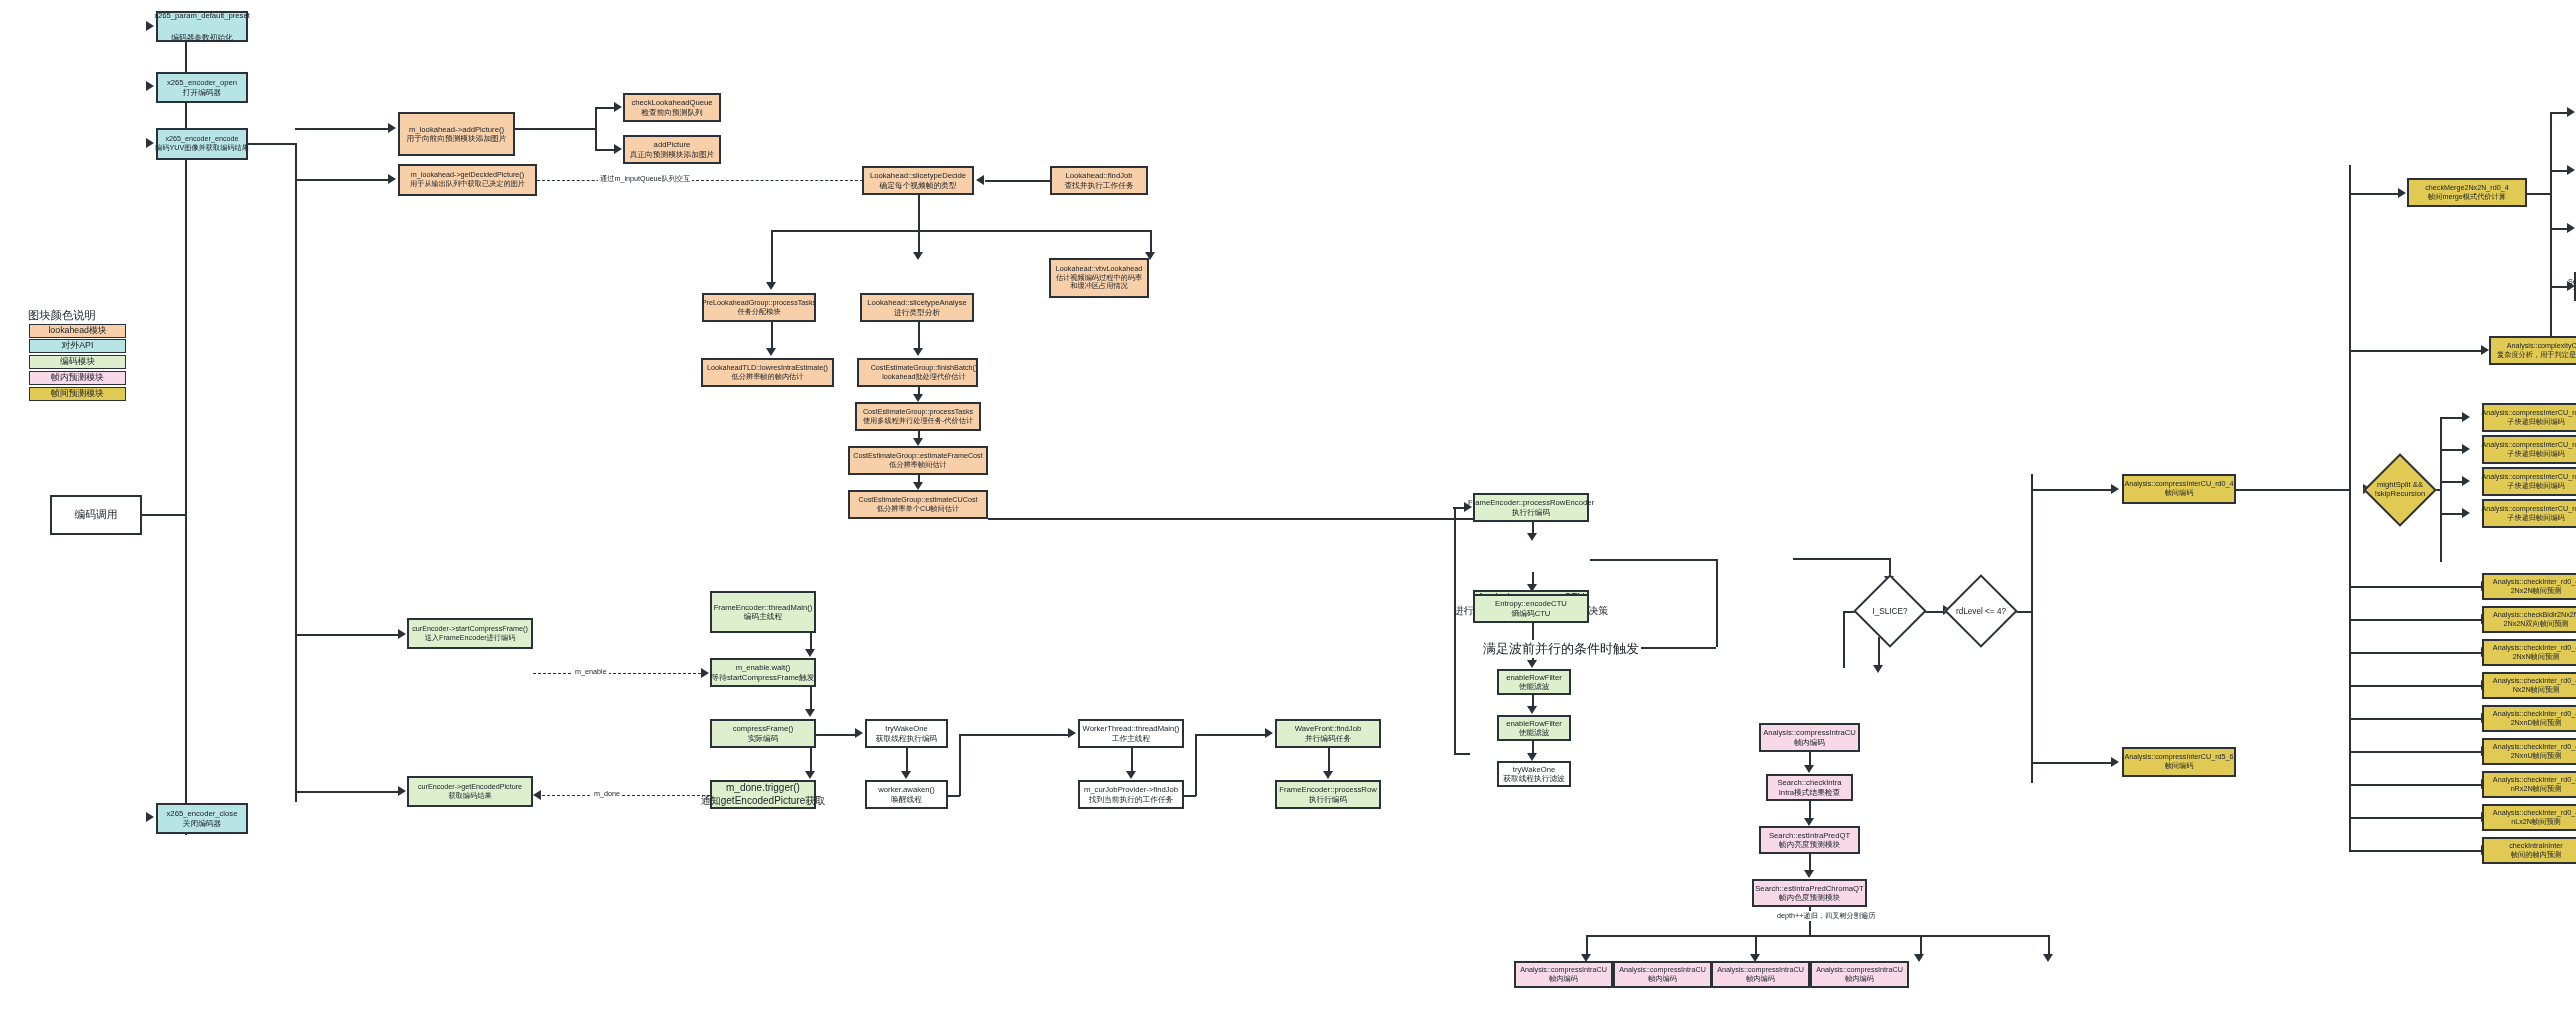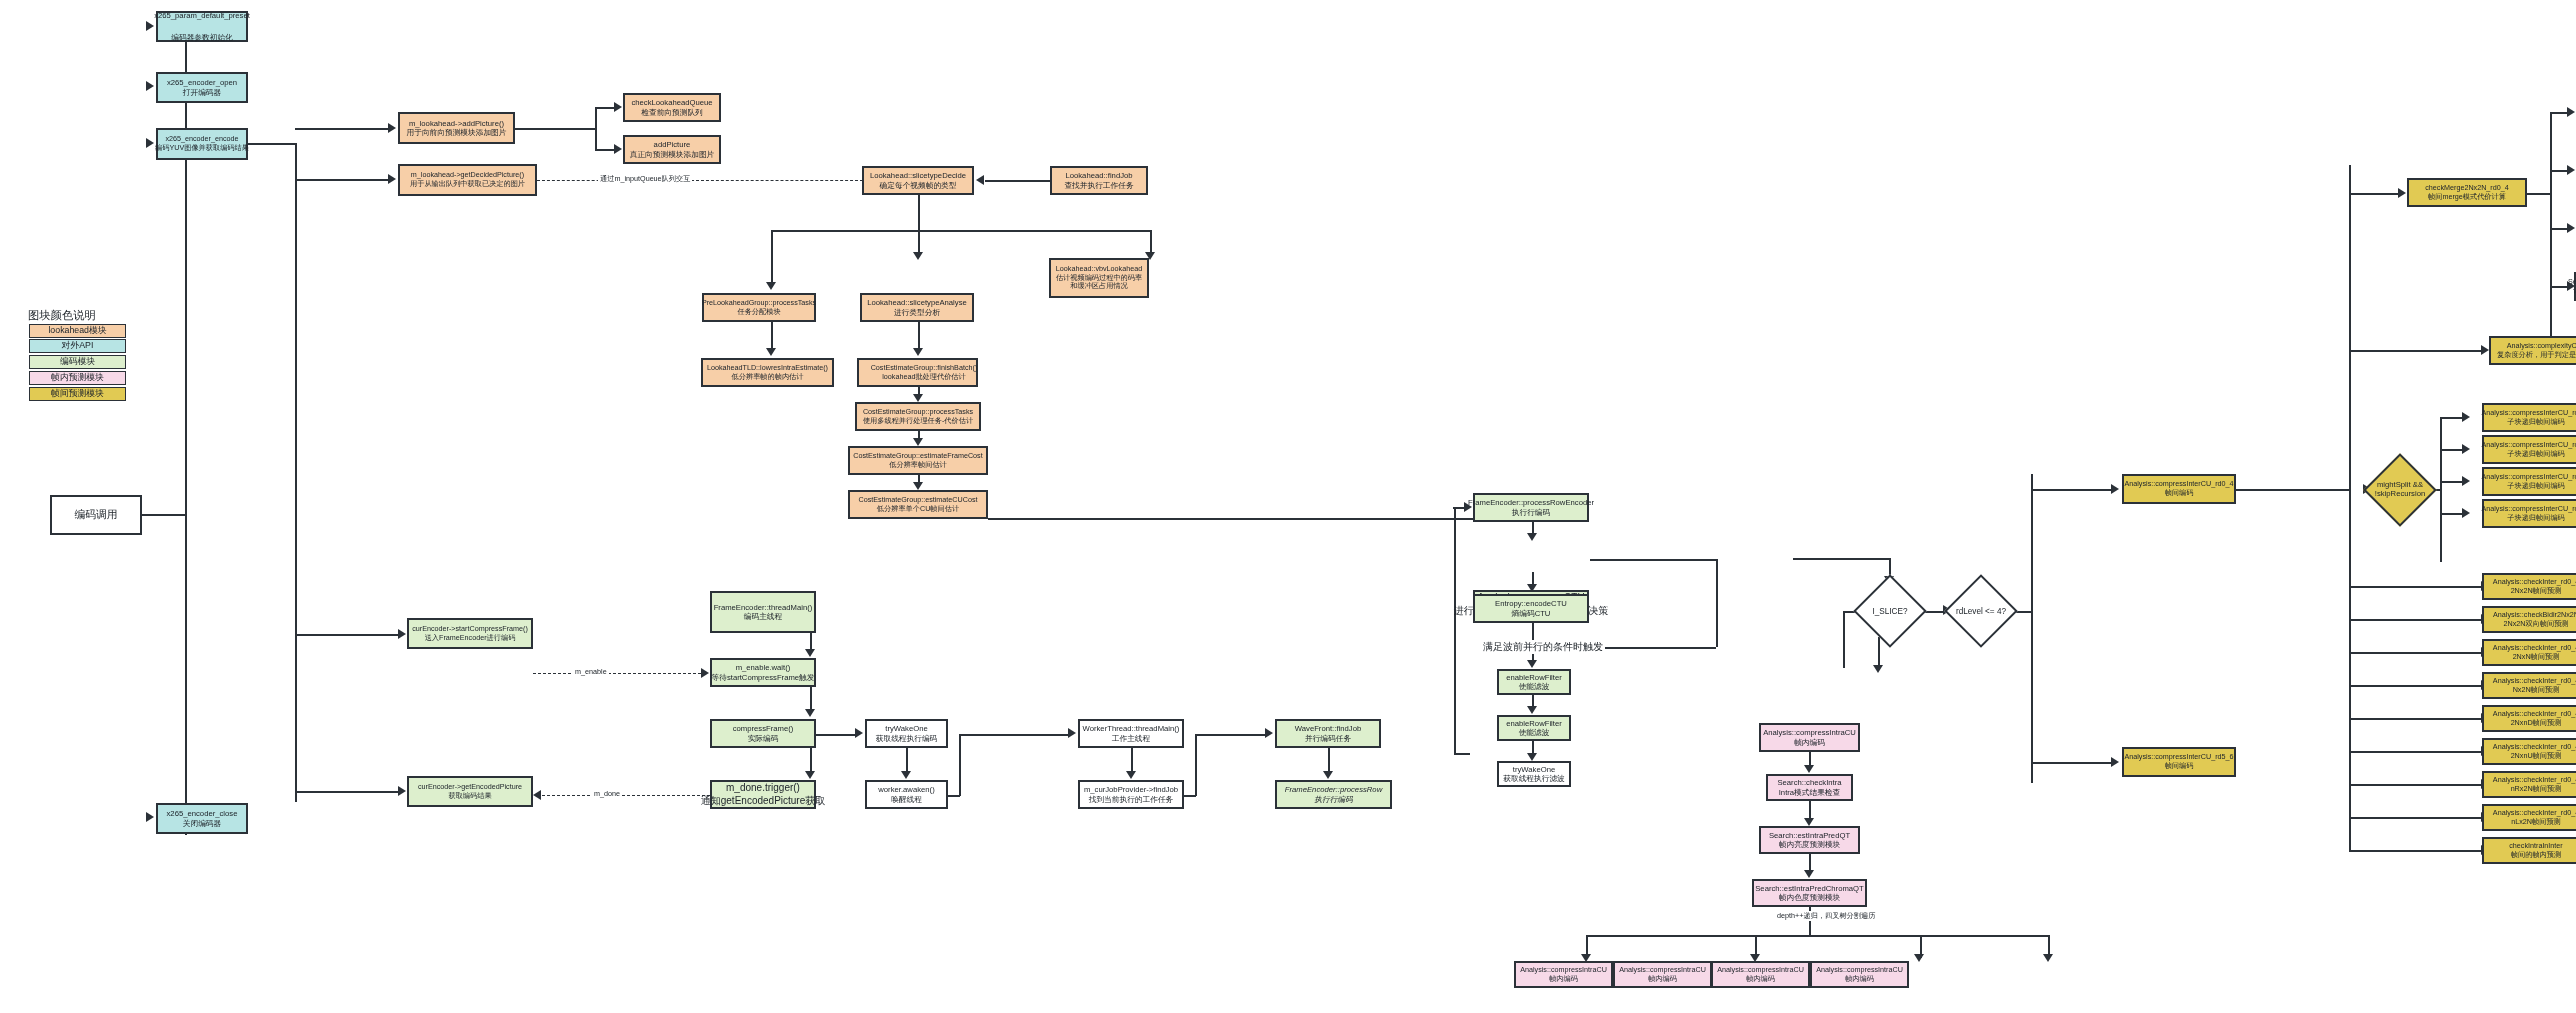--- a/index.html
+++ b/index.html
@@ -118,21 +118,21 @@
   <div class="ln lnh" style="left:185px;top:87px;width:13.4px;"></div>
   <div class="arr arr-r" style="left:146px;top:81px;"></div>
   <div class="ln lnh" style="left:185px;top:143px;width:13.4px;"></div>
   <div class="arr arr-r" style="left:146px;top:138px;"></div>
   <div class="ln lnh" style="left:185px;top:818px;width:13.4px;"></div>
   <div class="arr arr-r" style="left:146px;top:812px;"></div>
 
   <div class="ln lnh" style="left:247px;top:143px;width:49px;"></div>
   <div class="ln lnv" style="left:295px;top:143px;height:659px;"></div>
 
-  <div class="node look" style="left:398px;top:112px;width:117px;height:32px;font-size:7.7px;">
+  <div class="node look" style="left:398px;top:112px;width:117px;height:44px;font-size:7.7px;">
     <span class="l1">m_lookahead-&gt;addPicture()</span>
     <span class="l2">用于向前向预测模块添加图片</span>
   </div>
   <div class="ln lnh" style="left:295px;top:128px;width:94px;"></div>
   <div class="arr arr-r" style="left:388px;top:123px;"></div>
 
   <div class="node look" style="left:623px;top:93px;width:98px;height:29px;font-size:7.7px;">
     <span class="l1">checkLookaheadQueue</span>
     <span class="l2">检查前向预测队列</span>
   </div>
@@ -299,21 +299,21 @@
   <div class="ln lnv" style="left:959px;top:734px;height:62px;"></div>
   <div class="ln lnh" style="left:959px;top:734px;width:109px;"></div>
   <div class="arr arr-r" style="left:1068px;top:728px;"></div>
   <div class="ln lnv" style="left:1131px;top:748px;height:26px;"></div>
   <div class="arr arr-d" style="left:1126px;top:771px;"></div>
 
   <div class="node enc" style="left:1275px;top:719px;width:106px;height:29px;font-size:7.7px;">
     <span class="l1">WaveFront::findJob</span>
     <span class="l2">并行编码任务</span>
   </div>
-  <div class="node enc" style="left:1275px;top:780px;width:117px;height:29px;font-size:7.7px;font-style:italic;">
+  <div class="node enc" style="left:1275px;top:780px;width:106px;height:29px;font-size:7.7px;">
     <span class="l1">FrameEncoder::processRow</span>
     <span class="l2">执行行编码</span>
   </div>
   <div class="ln lnh" style="left:1184px;top:795px;width:12.4px;"></div>
   <div class="ln lnv" style="left:1195px;top:734px;height:62px;"></div>
   <div class="ln lnh" style="left:1195px;top:734px;width:70px;"></div>
   <div class="arr arr-r" style="left:1265px;top:728px;"></div>
   <div class="ln lnv" style="left:1328px;top:748px;height:26px;"></div>
   <div class="arr arr-d" style="left:1323px;top:771px;"></div>
 
@@ -335,21 +335,21 @@
 
   <div class="ln lnv" style="left:1532px;top:572px;height:15.5px;"></div>
   <div class="arr arr-d" style="left:1527px;top:584px;"></div>
   <div class="node enc" style="left:1473px;top:594px;width:116px;height:29px;font-size:7.7px;">
     <span class="l1">Entropy::encodeCTU</span>
     <span class="l2">熵编码CTU</span>
   </div>
 
   <div class="ln lnv" style="left:1532px;top:622px;height:41px;"></div>
   <div class="arr arr-d" style="left:1527px;top:660px;"></div>
-  <div class="edge-label" style="left:1481px;top:640px;font-size:10px;">满足波前并行的条件时触发</div>
+  <div class="edge-label" style="left:1481px;top:640px;font-size:13px;">满足波前并行的条件时触发</div>
 
   <div class="node enc" style="left:1497px;top:669px;width:74px;height:26px;font-size:7.7px;">
     <span class="l1">enableRowFilter</span>
     <span class="l2">使能滤波</span>
   </div>
   <div class="ln lnv" style="left:1532px;top:694px;height:15.5px;"></div>
   <div class="arr arr-d" style="left:1527px;top:706px;"></div>
   <div class="node enc" style="left:1497px;top:715px;width:74px;height:26px;font-size:7.7px;">
     <span class="l1">enableRowFilter</span>
     <span class="l2">使能滤波</span>

